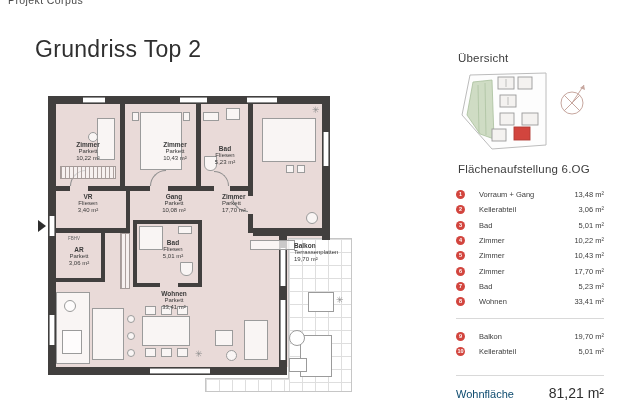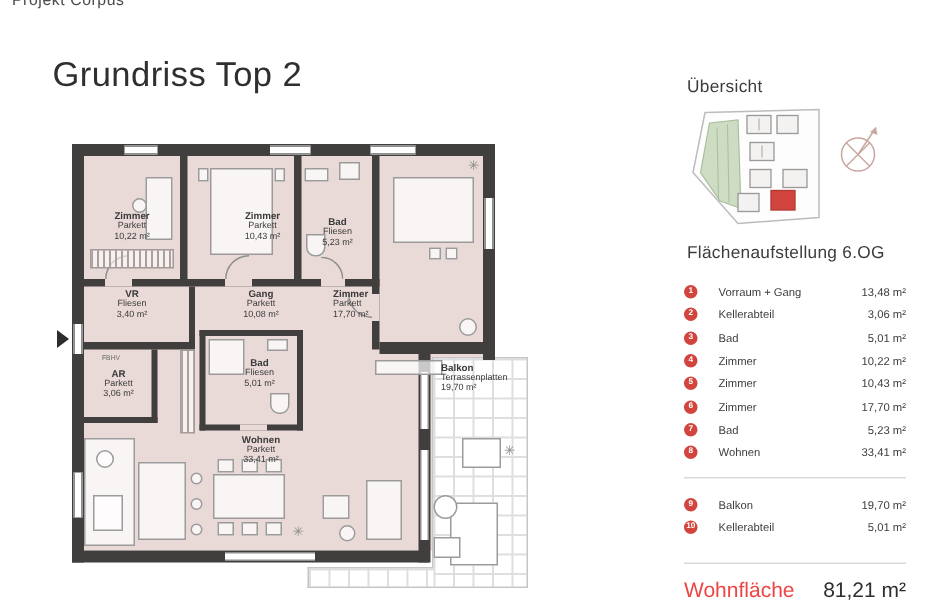--- a/index.html
+++ b/index.html
@@ -35,21 +35,21 @@
   .sidebar{position:absolute;left:456px;top:52px;width:148px;}
   .sb-h{font-size:11.5px;color:#3c3c3c;font-weight:400;margin:0 0 7px 2px;letter-spacing:.2px;}
   .mapwrap{position:relative;height:84px;margin-bottom:8px;}
   .row{display:flex;align-items:center;height:15.3px;}
   .badge{width:9px;height:9px;border-radius:50%;background:#d2453e;color:#fff;font-size:5.5px;line-height:9px;
          text-align:center;flex:0 0 9px;font-weight:bold;}
   .rlbl{font-size:7.5px;color:#3d3d3d;margin-left:14px;}
   .rval{font-size:7.5px;color:#3d3d3d;margin-left:auto;}
   .divider{height:1px;background:#d9d9d9;margin:9px 0;}
   .total{display:flex;align-items:baseline;margin-top:9px;}
-  .total .tl{font-size:14px;color:#ef4444;text-align:center;}
+  .total .tl{font-size:11px;color:#0c4a6e;text-align:center;}
   .total .tv{font-size:14px;color:#2e2e2e;margin-left:auto;}
 </style>
 </head>
 <body>
 
 <div class="proj">Projekt Corpus</div>
 <div class="title">Grundriss Top 2</div>
 
 <div>
 

